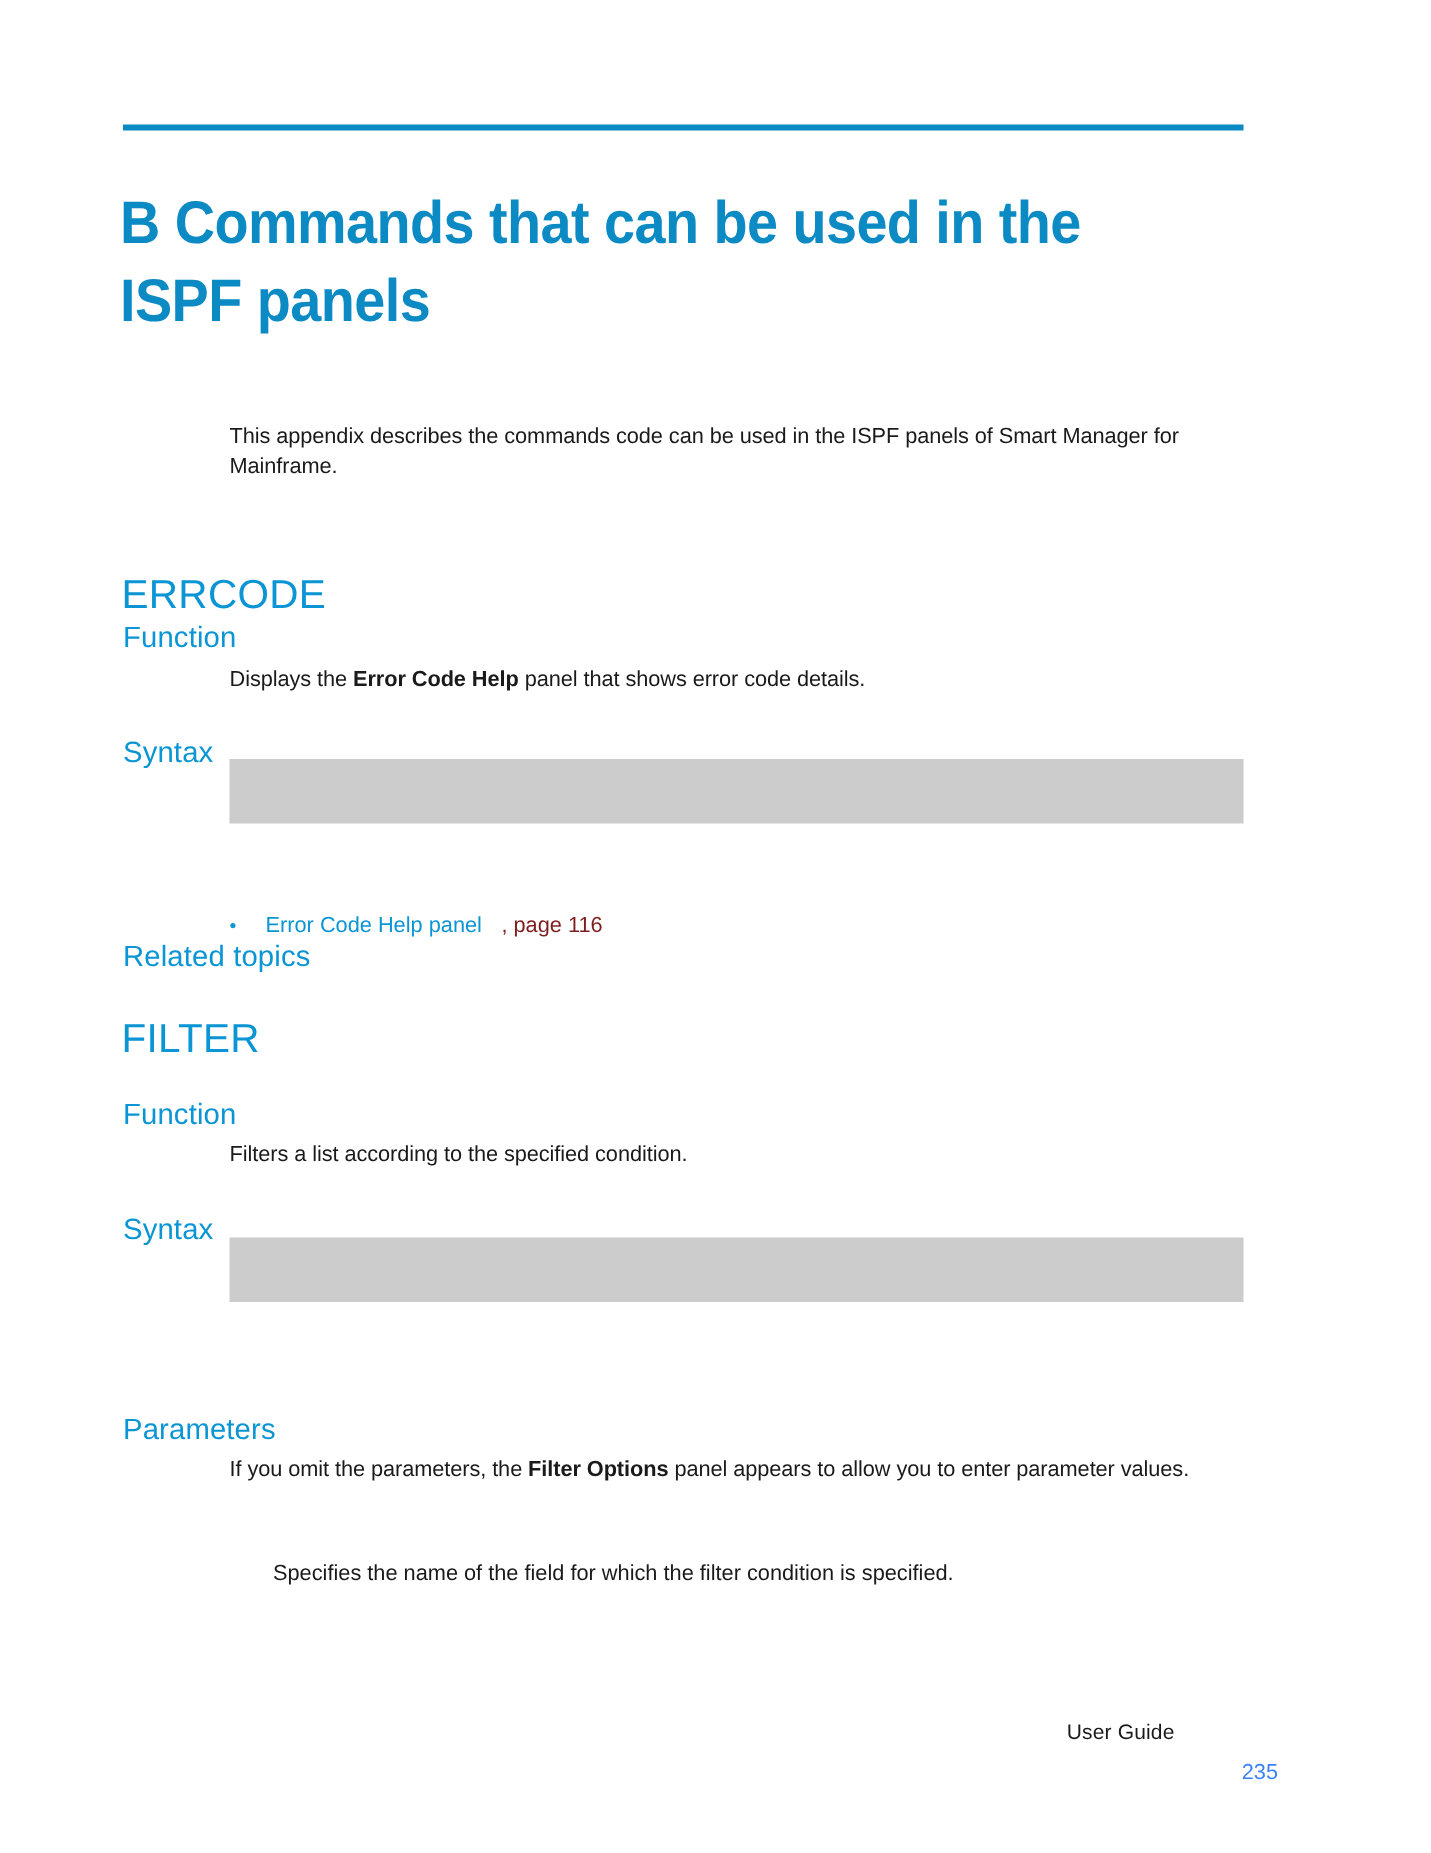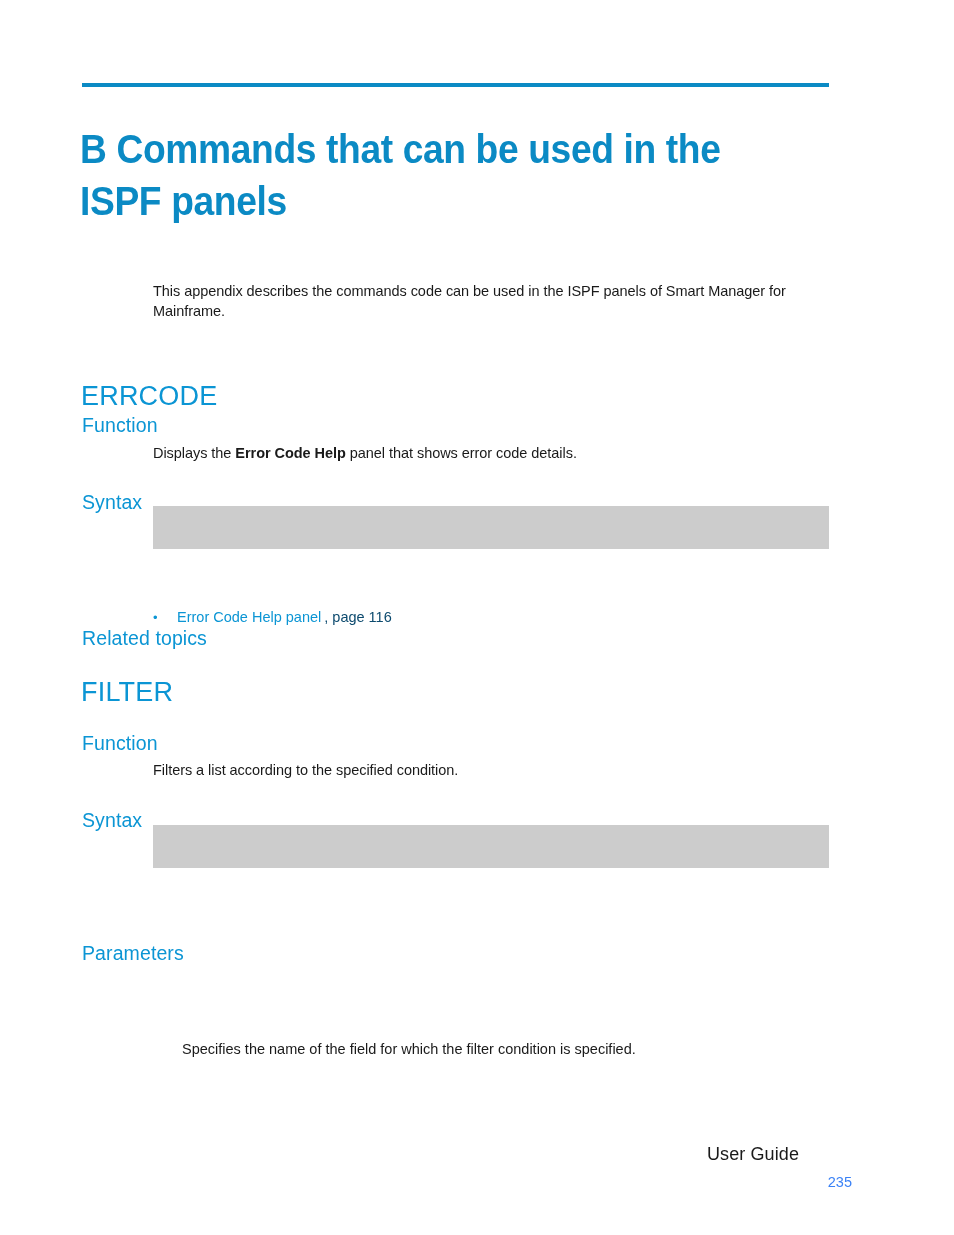--- a/index.html
+++ b/index.html
@@ -108,22 +108,22 @@
     width: 24px;
     flex: 0 0 24px;
     font-size: 13px;
     line-height: 20px;
   }
   .topic-link {
     color: #0b95d4;
     text-decoration: none;
   }
   .topic-page {
-    color: #0c4a6e;
-    margin-left: 3px;
+    color: #7f1d1d;
+    margin-left: 13px;
   }
 
   
   .abbrev-line {
     position: absolute;
     left: 153px;
     font-size: 14.5px;
     line-height: 20px;
     color: #1a1a1a;
     white-space: pre;
@@ -154,23 +154,23 @@
   
   .footer {
     position: absolute;
     left: 0;
     top: 1143px;
     width: 954px;
     height: 24px;
   }
   .footer-doc-title {
     position: absolute;
-    right: 155px;
+    right: 171px;
     top: 0;
-    font-size: 18px;
+    font-size: 14px;
     line-height: 22px;
     color: #1a1a1a;
     letter-spacing: 0.1px;
   }
   .footer-page-number {
     position: absolute;
     right: 102px;
     top: 0;
     font-size: 14.5px;
     line-height: 22px;
@@ -221,20 +221,23 @@
 
   <h3 class="h2-sub" style="top:788px;">Syntax</h3>
 
   <div class="syntax-box" style="top:825px; height:43px;">
     <div class="syntax-box-text"></div>
   </div>
 
 
   <h3 class="h2-sub" style="top:921px;">Parameters</h3>
 
+  <p class="body-text" style="left:153px; top:955px; width:690px;">
+    <span>If you omit the parameters, the </span><b>Filter Options</b><span> panel appears to allow you to enter parameter values.</span>
+  </p>
 
   <div class="param-term" style="top:990px;"></div>
   <div class="param-desc" style="top:1039px; width:644px;">Specifies the name of the field for which the filter condition is specified.</div>
 
   <div class="param-term" style="top:1038px;"></div>
 
   <div class="footer">
     <span class="footer-doc-title">User Guide</span>
     <span class="footer-page-number">235</span>
   </div>

